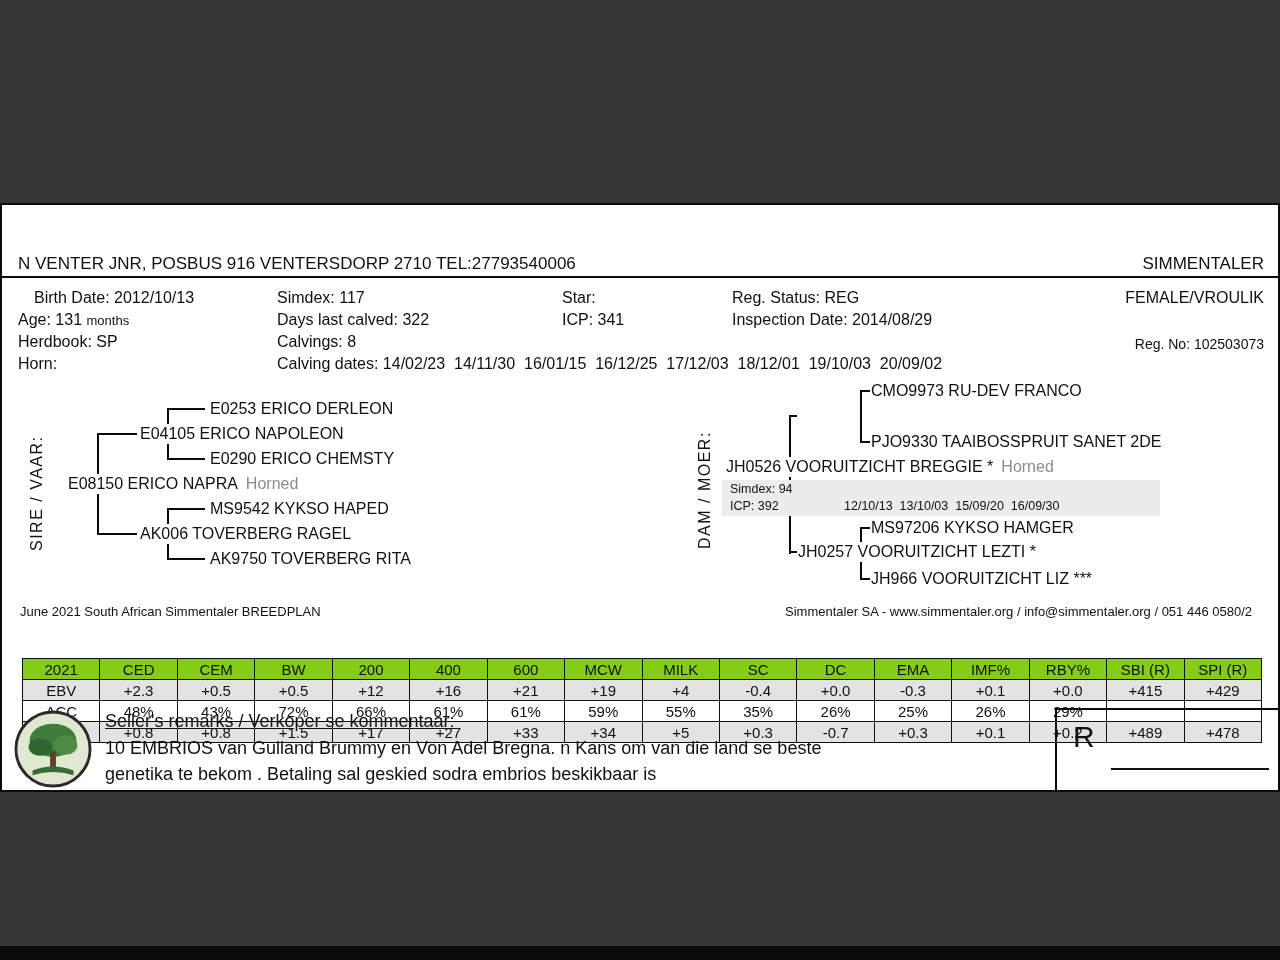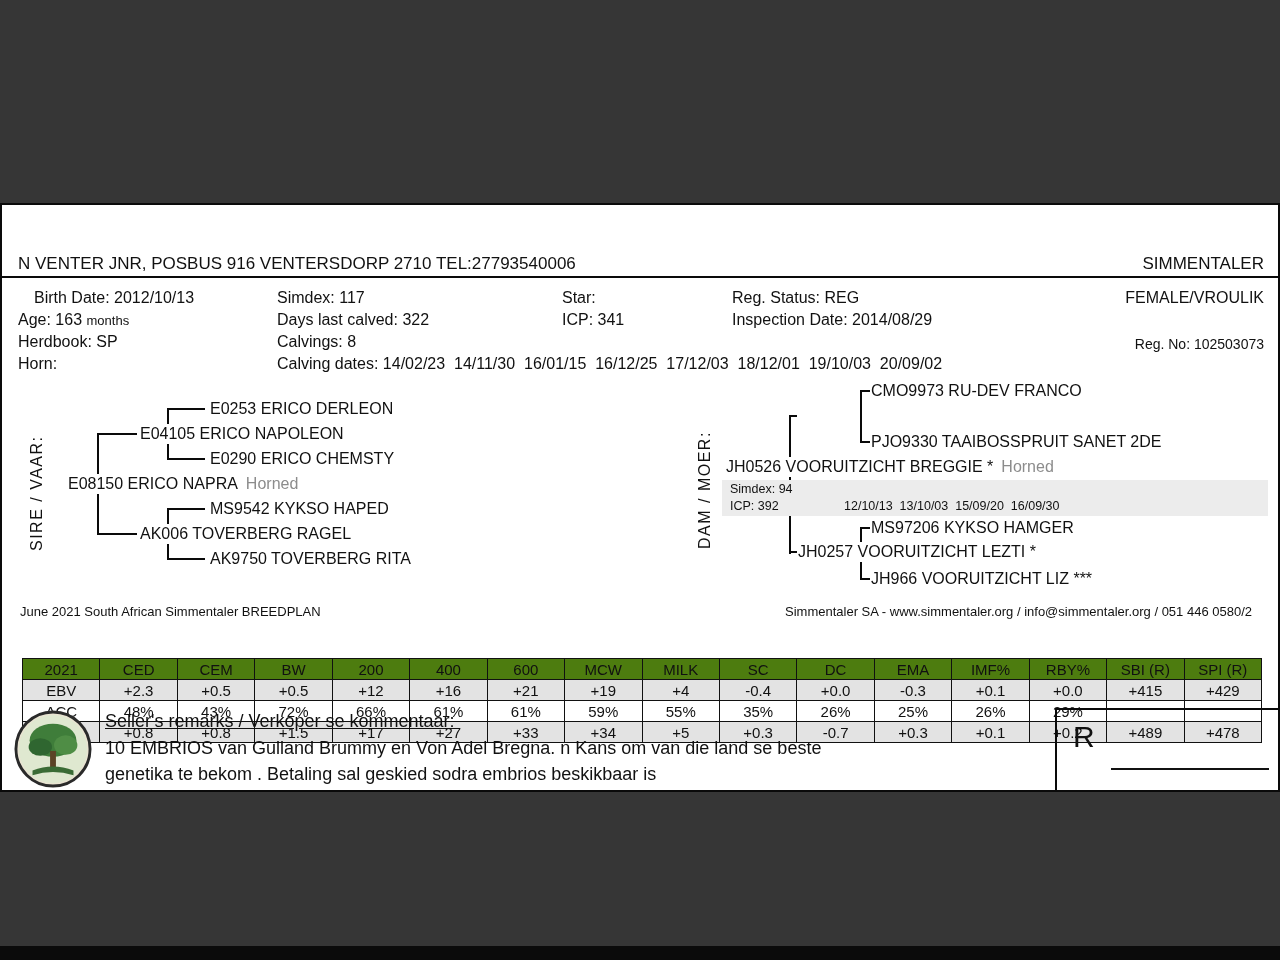--- a/index.html
+++ b/index.html
@@ -38,21 +38,21 @@
   .dambox { position:absolute; background:#ececec; font-size:12.5px; }
   .dambox .abs { white-space:pre; }
   
   .bp { font-size:13px; }
   
   .ebv-table { border-collapse:collapse; table-layout:fixed; width:1240px; }
   .ebv-table th, .ebv-table td {
     border:1px solid #111; font-size:15px; font-weight:normal; text-align:center;
     height:21px; padding:0 2px; overflow:hidden; white-space:nowrap;
   }
-  .r-head th { background:#4d7c0f; }
+  .r-head th { background:#84cc16; }
   .r-ebv td { background:#e3e3e3; }
   .r-acc td { background:#ffffff; }
   .r-breed td { background:#e3e3e3; }
   
   .remark-title { font-size:18px; text-decoration:underline; }
   .remark-line { font-size:18px; }
   .rbox { position:absolute; left:1053px; top:503px; width:227px; height:84px; border-left:2px solid #0a0a0a; border-top:2px solid #0a0a0a; }
   .rbox .cur { position:absolute; left:16px; top:10px; font-size:30px; }
   .rbox .writeline { position:absolute; left:54px; top:58px; width:158px; height:2px; background:#111; }
   .logo { position:absolute; left:12px; top:505px; width:78px; height:78px; }
@@ -69,21 +69,21 @@
       <span class="abs" style="left:16px; top:3px;">N VENTER JNR, POSBUS 916 VENTERSDORP 2710 TEL:27793540006</span>
       <span class="abs" style="right:14px; top:3px;text-align:right;">SIMMENTALER</span>
     </div>
 
     <span class="abs info-txt" style="left:16px;  top:84px;margin-left:16px;">Birth Date: 2012/10/13</span>
     <span class="abs info-txt" style="left:275px; top:84px;">Simdex: 117</span>
     <span class="abs info-txt" style="left:560px; top:84px;">Star:</span>
     <span class="abs info-txt" style="left:730px; top:84px;">Reg. Status: REG</span>
     <span class="abs info-txt" style="right:14px; top:84px;">FEMALE/VROULIK</span>
 
-    <span class="abs info-txt" style="left:16px;  top:106px;"><span>Age: 163</span> <span class="small">months</span></span>
+    <span class="abs info-txt" style="left:16px;  top:106px;"><span>Age: 131</span> <span class="small">months</span></span>
     <span class="abs info-txt" style="left:275px; top:106px;">Days last calved: 322</span>
     <span class="abs info-txt" style="left:560px; top:106px;">ICP: 341</span>
     <span class="abs info-txt" style="left:730px; top:106px;">Inspection Date: 2014/08/29</span>
 
     <span class="abs info-txt" style="left:16px;  top:128px;">Herdbook: SP</span>
     <span class="abs info-txt" style="left:275px; top:128px;">Calvings: 8</span>
     <span class="abs regno" style="right:14px; top:131px;">Reg. No: 102503073</span>
 
     <span class="abs info-txt" style="left:16px;  top:150px;">Horn:</span>
     <span class="abs info-txt" style="left:275px; top:150px;">Calving dates: 14/02/23  14/11/30  16/01/15  16/12/25  17/12/03  18/12/01  19/10/03  20/09/02</span>
@@ -104,21 +104,21 @@
     <div class="vl" style="left:787px; top:210px; height:139px;"></div>
     <div class="hl" style="left:787px; top:210px; width:8px;"></div>
     <div class="hl" style="left:787px; top:346px; width:8px;"></div>
     <div class="vl" style="left:858px; top:185px; height:53px;"></div>
     <div class="hl" style="left:858px; top:185px; width:10px;"></div>
     <div class="hl" style="left:858px; top:236px; width:10px;"></div>
     <div class="vl" style="left:858px; top:322px; height:53px;"></div>
     <div class="hl" style="left:858px; top:322px; width:10px;"></div>
     <div class="hl" style="left:858px; top:373px; width:10px;"></div>
 
-    <div class="dambox" style="left:720px; top:275px; width:546px; height:36px;">
+    <div class="dambox" style="left:720px; top:275px; width:438px; height:36px;">
       <span class="abs" style="left:8px;   top:2px;">Simdex: 94</span>
       <span class="abs" style="left:8px;   top:19px;">ICP: 392</span>
       <span class="abs" style="left:122px; top:19px;">12/10/13  13/10/03  15/09/20  16/09/30</span>
     </div>
 
     <div class="ped" style="left:207px; top:194px;">E0253 ERICO DERLEON</div>
     <div class="ped" style="left:137px; top:219px;">E04105 ERICO NAPOLEON</div>
     <div class="ped" style="left:207px; top:244px;">E0290 ERICO CHEMSTY</div>
     <div class="ped" style="left:65px;  top:269px;"><span>E08150 ERICO NAPRA</span><span class="horned">Horned</span></div>
     <div class="ped" style="left:207px; top:294px;">MS9542 KYKSO HAPED</div>

